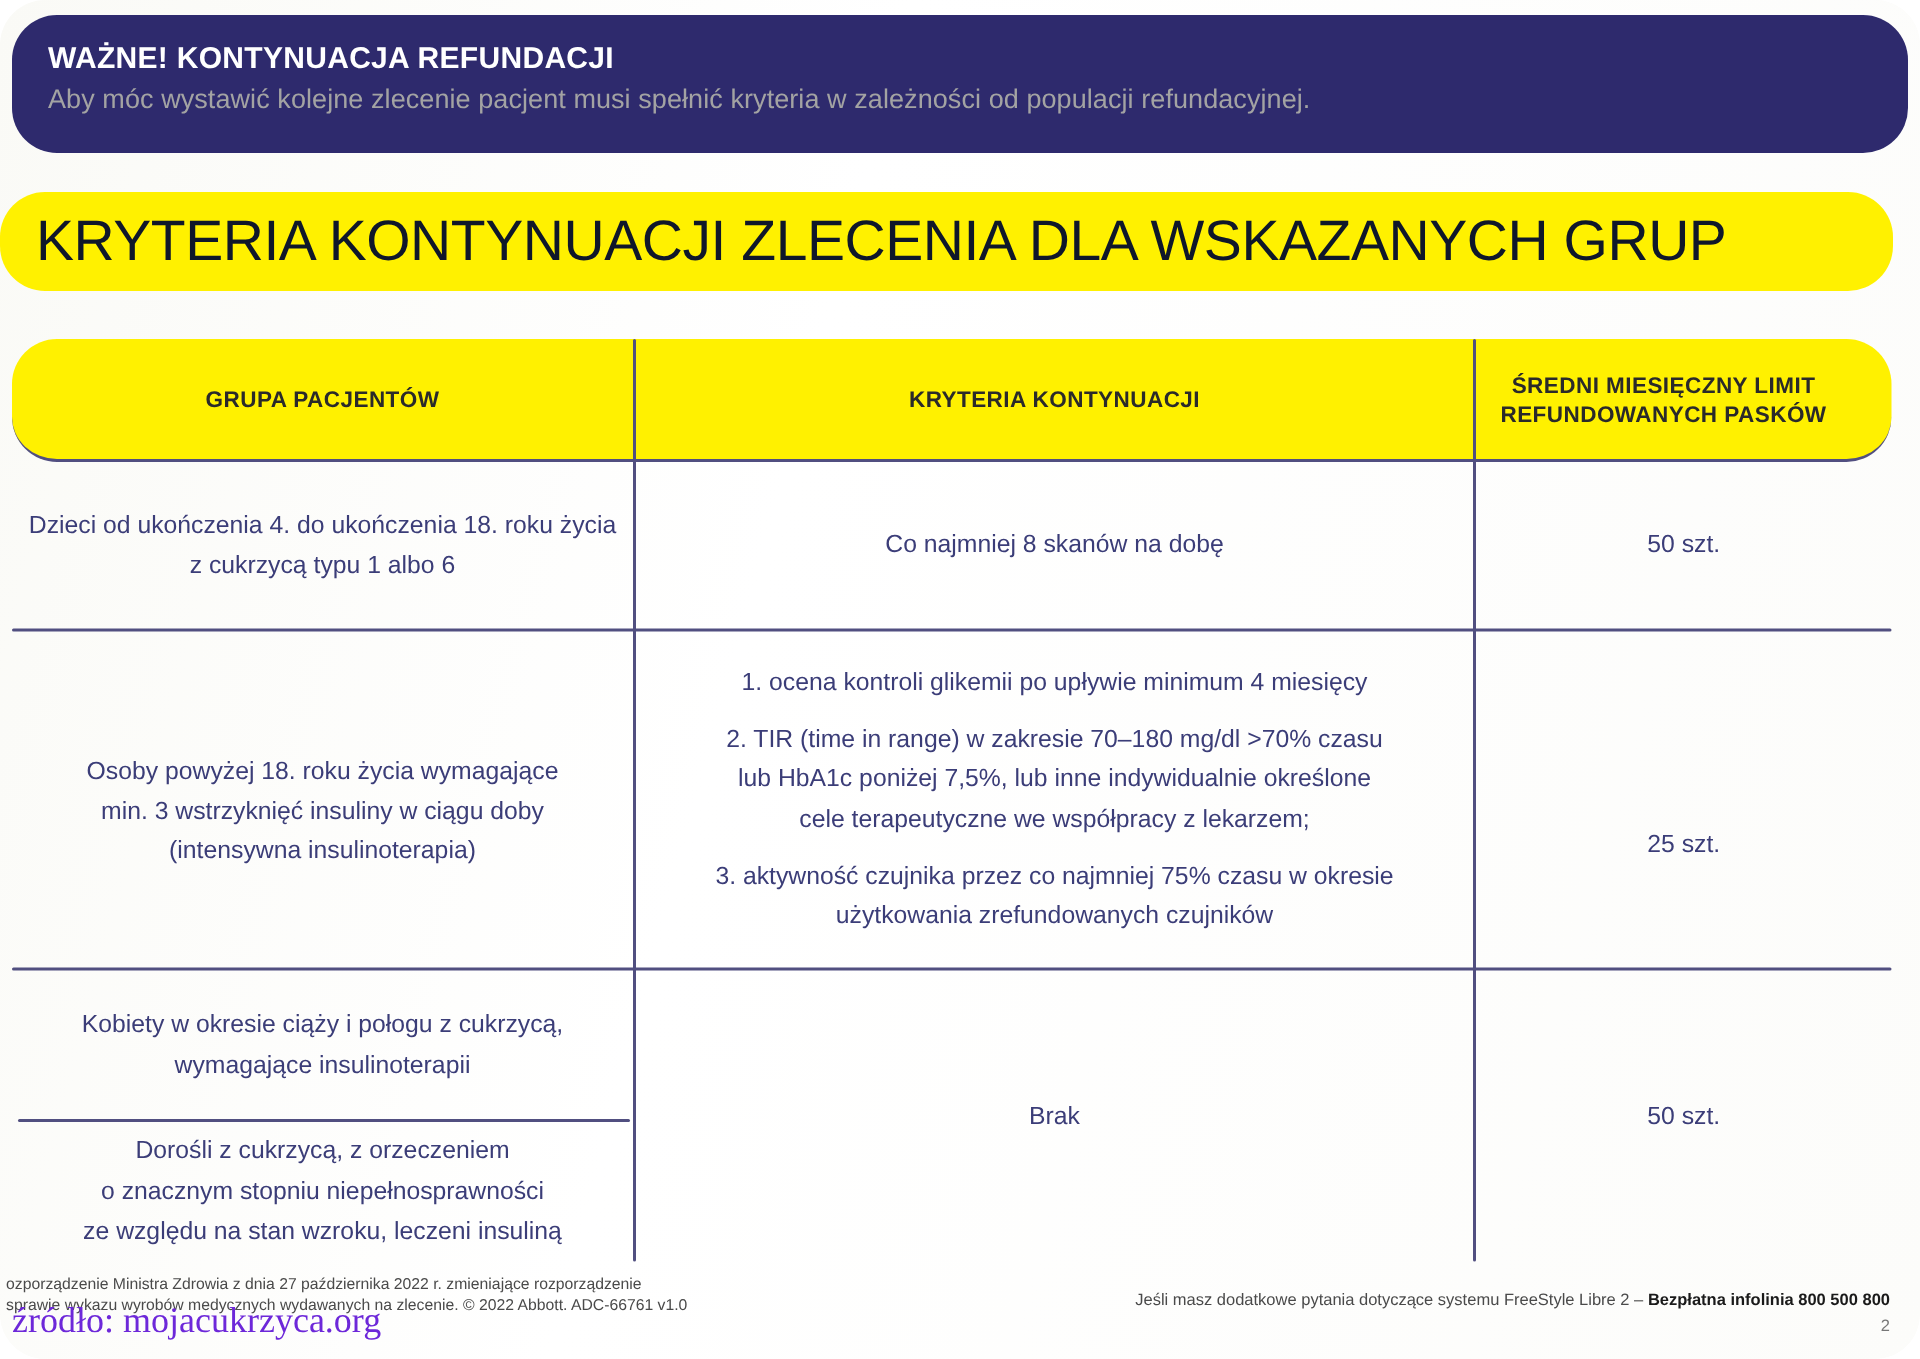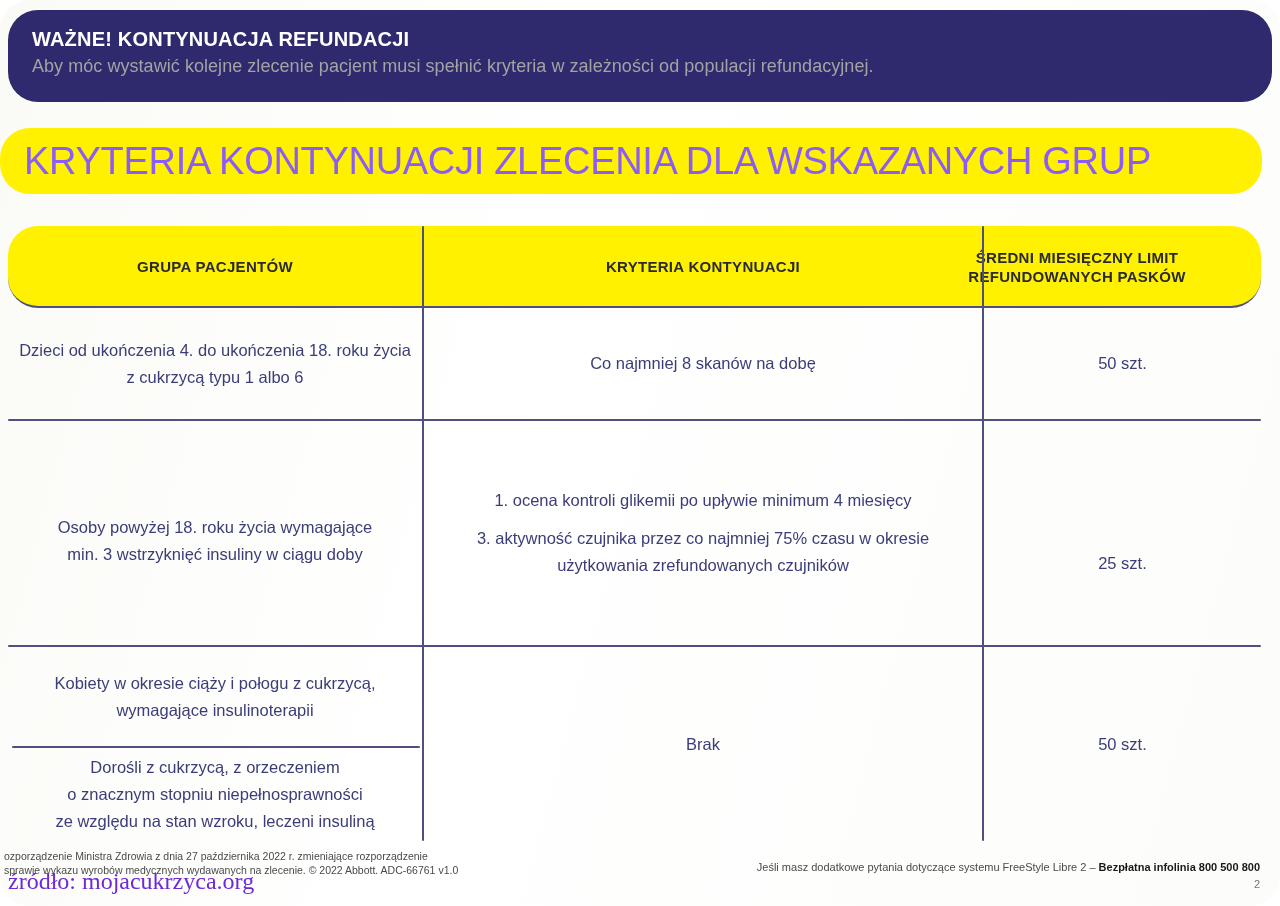--- a/index.html
+++ b/index.html
@@ -62,21 +62,21 @@
     left: 0px;
     top: 128px;
     width: 1262px;
     height: 66px;
     background: #fff100;
     display: flex;
     align-items: center;
     padding-left: 24px;
   }
   .yellow-title-text {
-    color: #8b5cf6;
+    color: #0f172a;
     font-size: 38px;
     font-weight: normal;
     letter-spacing: -0.3px;
     white-space: nowrap;
     line-height: 1;
   }
 
   
   .table {
     position: absolute;
@@ -105,21 +105,21 @@
     text-align: center;
     color: #2a2a2a;
     font-size: 15px;
     font-weight: bold;
     letter-spacing: 0.3px;
     line-height: 1.3;
     padding: 0 8px;
   }
   .th-1 { left: 0px;   width: 414px; }
   .th-2 { left: 416px; width: 558px; }
-  .th-3 { left: 944px; width: 250px; }
+  .th-3 { left: 976px; width: 250px; }
 
   
   .vrule {
     position: absolute;
     width: 2px;
     background: #514f80;
   }
   .vrule-a { left: 414px; top: 0px;  height: 615px; }
   .vrule-b { left: 974px; top: 0px;  height: 615px; }
 
@@ -260,26 +260,32 @@
   <div class="cell c-r1-k">
     <p>Co najmniej 8 skanów na dobę</p>
   </div>
   <div class="cell c-r1-l">
     <p>50 szt.</p>
   </div>
 
   <div class="cell c-r2-g">
     <p>Osoby powyżej 18. roku życia wymagające</p>
     <p>min. 3 wstrzyknięć insuliny w ciągu doby</p>
+    <p>(intensywna insulinoterapia)</p>
   </div>
   <div class="cell c-r2-k">
     <div class="grp">
       <p class="ol-item">1.  ocena kontroli glikemii po upływie minimum 4 miesięcy</p>
     </div>
     <div class="grp">
+      <p class="ol-item">2. TIR (time in range) w zakresie 70–180 mg/dl &gt;70% czasu</p>
+      <p class="ol-item">lub HbA1c poniżej 7,5%, lub inne indywidualnie określone</p>
+      <p class="ol-item">cele terapeutyczne  we współpracy z lekarzem;</p>
+    </div>
+    <div class="grp">
       <p class="ol-item">3. aktywność czujnika przez co najmniej 75% czasu w okresie</p>
       <p class="ol-item">użytkowania zrefundowanych czujników</p>
     </div>
   </div>
   <div class="cell c-r2-l">
     <p>25 szt.</p>
   </div>
 
   <div class="cell c-r3-g">
     <p>Kobiety w okresie ciąży i połogu z cukrzycą,</p>

